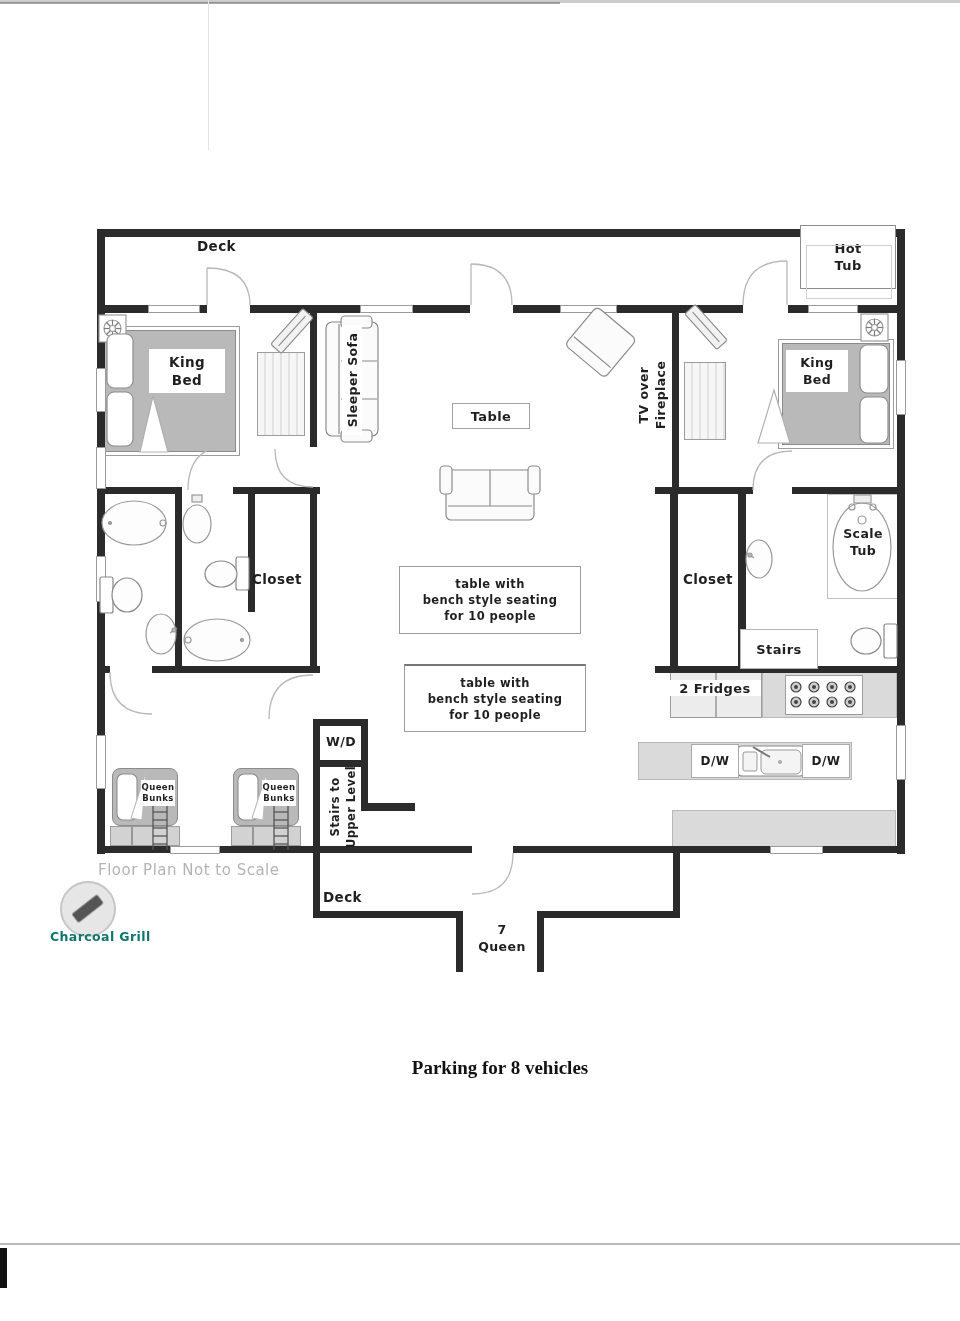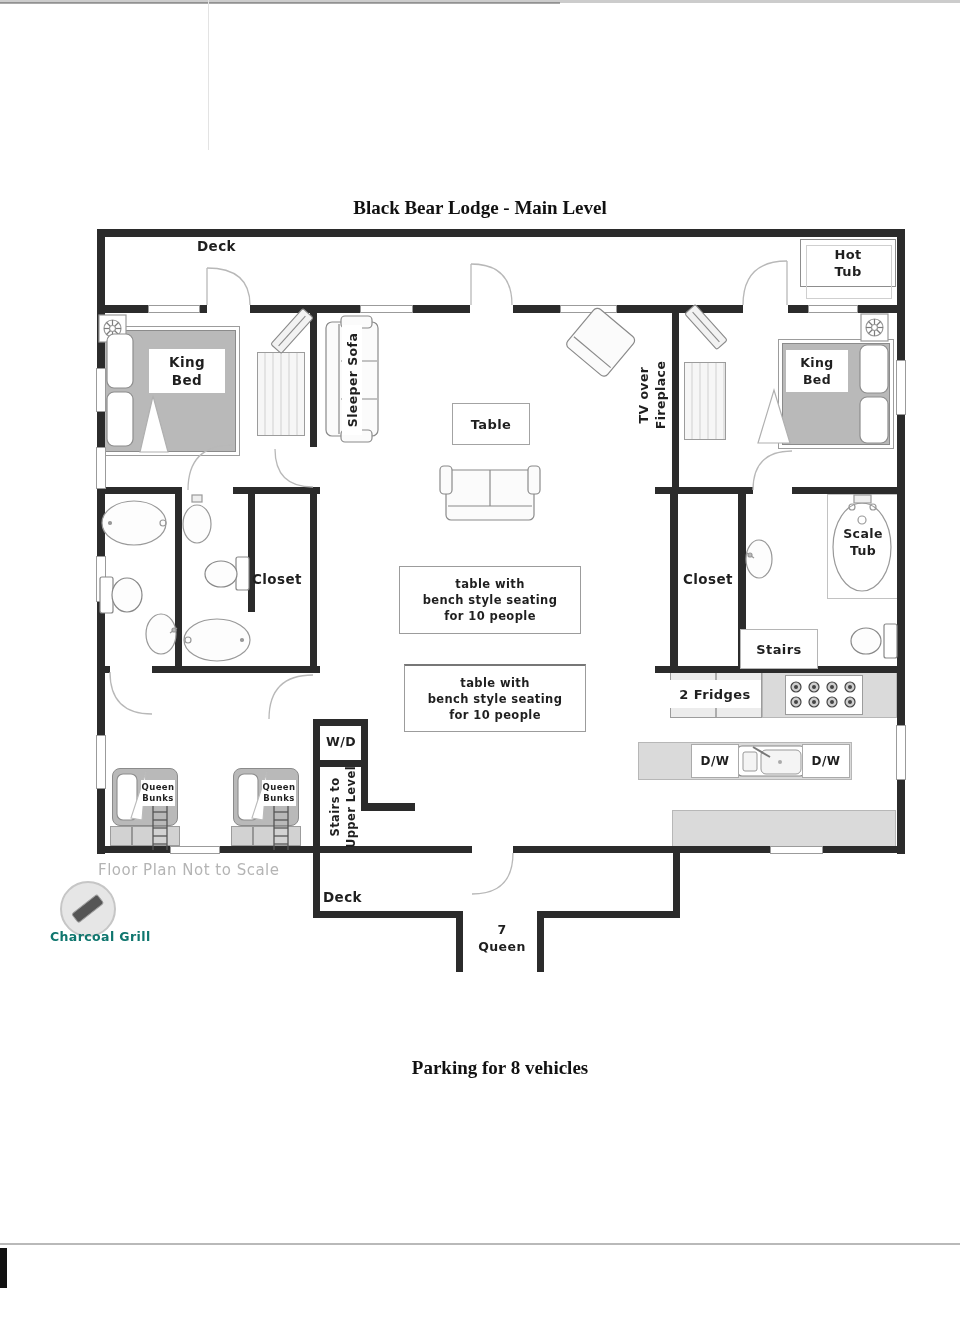--- a/index.html
+++ b/index.html
@@ -27,21 +27,20 @@
 <body>
 
 <div id="page">
 
   <div class="scanline" style="left:0;top:1;width:960;height:3px;width:960px;opacity:.45"></div>
   <div class="scanline" style="left:0;top:2px;width:560px;height:2px;background:#555;opacity:.5"></div>
   <div class="scanline" style="left:208px;top:0;width:1px;height:150px;background:#e3e3e3"></div>
   <div class="scanline" style="left:0;top:1243px;width:960px;height:2px;background:#b9b9b9"></div>
   <div class="scanline" style="left:0;top:1248px;width:7px;height:40px;background:#111"></div>
 
-  <div class="abs serif" style="left:0;top:197px;width:960px;text-align:center;font-size:19px">Black Bear Lodge - Main Level</div>
 
   <div class="frame" style="left:100px;top:326px;width:140px;height:130px"></div>
   <div class="gray" style="left:104px;top:330px;width:132px;height:122px"></div>
   <div class="frame" style="left:778px;top:339px;width:116px;height:110px"></div>
   <div class="gray" style="left:782px;top:343px;width:108px;height:102px"></div>
   <div class="frame" style="left:257px;top:352px;width:48px;height:84px;background:repeating-linear-gradient(90deg,#f6f6f6 0 6px,#e3e3e3 6px 8px)"></div>
   <div class="frame" style="left:684px;top:362px;width:42px;height:78px;background:repeating-linear-gradient(90deg,#f6f6f6 0 6px,#e3e3e3 6px 8px)"></div>
 
   <div class="gray" style="left:112px;top:768px;width:66px;height:58px;border-radius:8px"></div>
   <div class="frame" style="left:110px;top:826px;width:70px;height:20px;background:#d2d2d2"></div>
@@ -295,21 +294,21 @@
     <g>
       <circle cx="88" cy="909" r="27" fill="#e6e6e6" stroke="#c6c6c6" stroke-width="2"></circle>
       <g transform="rotate(-38 88 909)">
           <rect x="72" y="903" width="32" height="11" rx="2" fill="#555" stroke="#9a9a9a"></rect>
         </g>
     </g>
   </svg>
 
   <div class="lbl" style="left:197px;top:238px">Deck</div>
 
-  <div class="box" style="left:800px;top:239px;width:96px;height:48px;font-size:13px;line-height:17px;border-color:#8d8d8d">
+  <div class="box" style="left:800px;top:225px;width:96px;height:64px;font-size:13px;line-height:17px;border-color:#8d8d8d">
     <div>Hot</div>
     <div>Tub</div>
   </div>
   <div class="abs" style="left:806px;top:245px;width:84px;height:52px;border:1px solid #cfcfcf"></div>
 
   <div class="box nob whitebg" style="left:149px;top:349px;width:76px;height:44px;font-size:13.5px;line-height:18px">
     <div>King</div>
     <div>Bed</div>
   </div>
   <div class="box nob whitebg" style="left:786px;top:350px;width:62px;height:42px;font-size:12.5px;line-height:17px">
@@ -319,21 +318,21 @@
 
   <div class="box nob whitebg rot" style="left:297px;top:370px;width:110px;height:20px;font-size:12.5px">
     <div>Sleeper Sofa</div>
   </div>
 
   <div class="box nob whitebg rot" style="left:606px;top:377px;width:92px;height:36px;font-size:12.5px;line-height:17px">
     <div>TV over</div>
     <div>Fireplace</div>
   </div>
 
-  <div class="box" style="left:452px;top:403px;width:78px;height:42px;font-size:13px">
+  <div class="box" style="left:452px;top:403px;width:78px;height:26px;font-size:13px">
     <div>Table</div>
   </div>
 
   <div class="lbl" style="left:252px;top:571px">Closet</div>
   <div class="lbl" style="left:683px;top:571px">Closet</div>
 
   <div class="box nob" style="left:830px;top:524px;width:66px;height:36px;font-size:12.5px;line-height:17px">
     <div>Scale</div>
     <div>Tub</div>
   </div>
@@ -346,21 +345,21 @@
     <div>table with</div>
     <div>bench style seating</div>
     <div>for 10 people</div>
   </div>
   <div class="box" style="left:404px;top:664px;width:182px;height:68px;font-size:11.5px;line-height:16px;border-color:#9c9c9c;border-top:2px solid #777">
     <div>table with</div>
     <div>bench style seating</div>
     <div>for 10 people</div>
   </div>
 
-  <div class="box nob whitebg" style="left:669px;top:680px;width:92px;height:28px;font-size:13px">
+  <div class="box nob whitebg" style="left:669px;top:680px;width:92px;height:16px;font-size:13px">
     <div>2 Fridges</div>
   </div>
 
   <div class="box" style="left:691px;top:744px;width:48px;height:34px;font-size:12px;border-color:#aaa">
     <div>D/W</div>
   </div>
   <div class="box" style="left:802px;top:744px;width:48px;height:34px;font-size:12px;border-color:#aaa">
     <div>D/W</div>
   </div>
 

